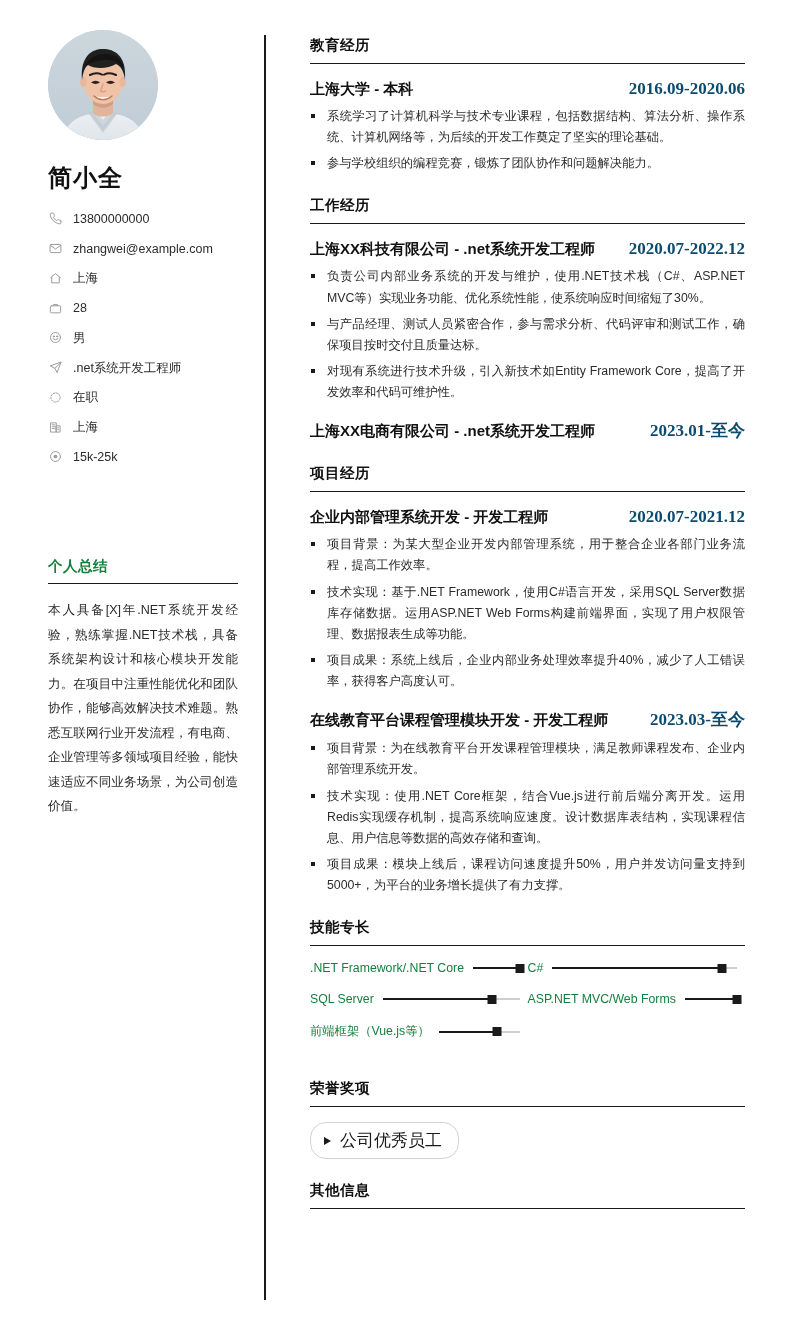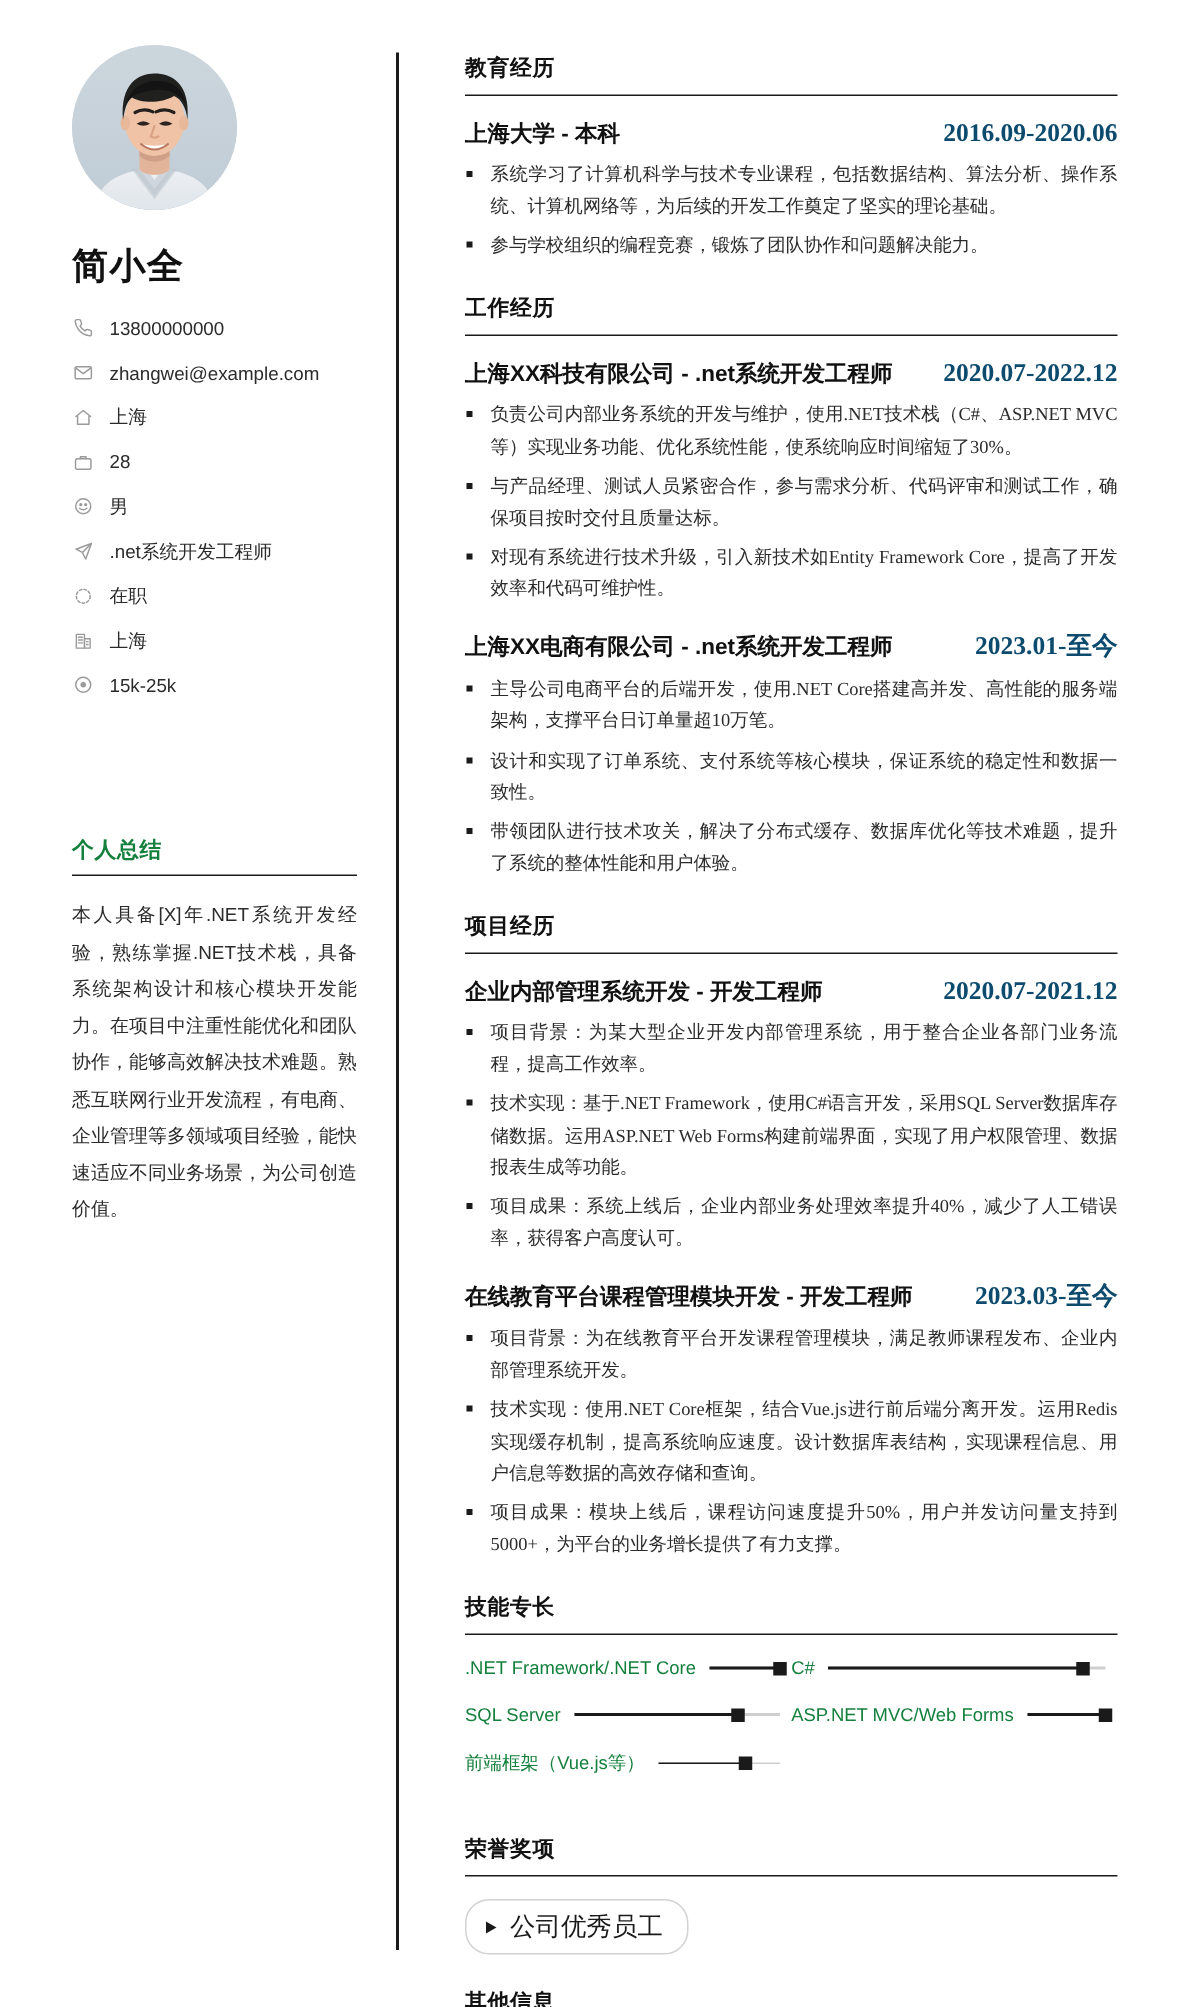--- a/index.html
+++ b/index.html
@@ -138,21 +138,20 @@
   }
   .bullets { list-style: none; margin: 0; padding: 0; }
   .bullets li {
     position: relative;
     padding-left: 17px;
     font-size: 12.3px;
     line-height: 1.72;
     color: #2b2b2b;
     margin-bottom: 5px;
     text-align: justify;
-    font-family: Liberation Serif, serif;
   }
   .bullets li:before {
     content: "";
     position: absolute;
     left: 1px;
     top: 8px;
     width: 4px;
     height: 4px;
     background: #1a1a1a;
   }
@@ -404,25 +403,20 @@
           <li>与产品经理、测试人员紧密合作，参与需求分析、代码评审和测试工作，确保项目按时交付且质量达标。</li>
           <li>对现有系统进行技术升级，引入新技术如Entity Framework Core，提高了开发效率和代码可维护性。</li>
         </ul>
       </div>
 
       <div class="entry">
         <div class="entry-head">
           <span class="entry-title">上海XX电商有限公司 - .net系统开发工程师</span>
           <span class="entry-date">2023.01-至今</span>
         </div>
-        <ul class="bullets">
-          <li>主导公司电商平台的后端开发，使用.NET Core搭建高并发、高性能的服务端架构，支撑平台日订单量超10万笔。</li>
-          <li>设计和实现了订单系统、支付系统等核心模块，保证系统的稳定性和数据一致性。</li>
-          <li>带领团队进行技术攻关，解决了分布式缓存、数据库优化等技术难题，提升了系统的整体性能和用户体验。</li>
-        </ul>
       </div>
     </section>
 
     <section class="section">
       <h2 class="section-heading">项目经历</h2>
 
       <div class="entry">
         <div class="entry-head">
           <span class="entry-title">企业内部管理系统开发 - 开发工程师</span>
           <span class="entry-date">2020.07-2021.12</span>

